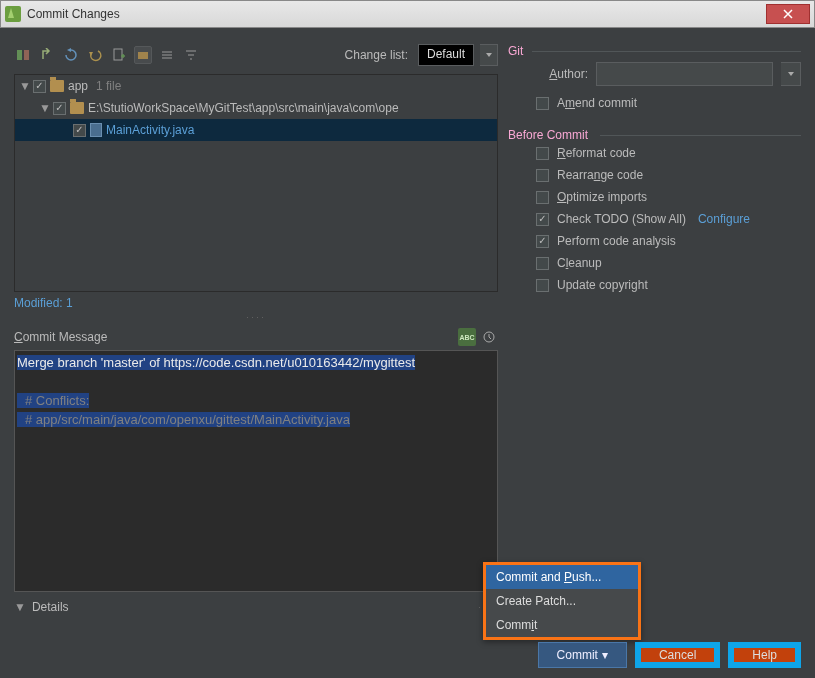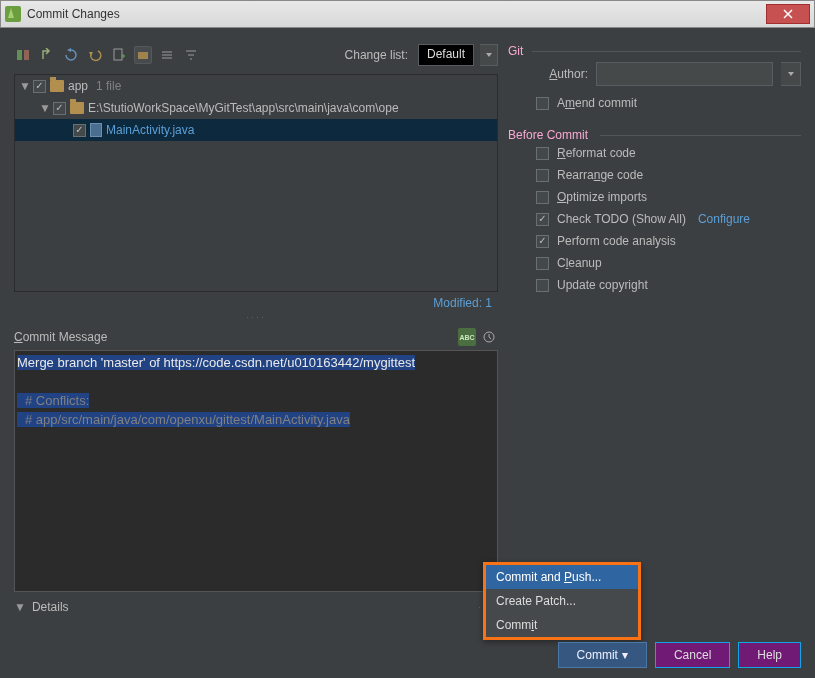--- a/index.html
+++ b/index.html
@@ -30,21 +30,21 @@
 .arrow { width: 10px; color: #999; }
 .chk { width: 13px; height: 13px; background: #43494a; border: 1px solid #6a6f70; display: flex; align-items: center; justify-content: center; }
 .chk.checked::after { content: "✓"; color: #bbb; font-size: 10px; line-height: 1; }
 .folder-icon { width: 14px; height: 12px; background: #b28f4f; border-radius: 1px; position: relative; }
 .folder-icon::before { content: ""; position: absolute; top: -3px; left: 0; width: 6px; height: 3px; background: #b28f4f; }
 .file-icon { width: 12px; height: 14px; background: #4a6e8f; border: 1px solid #6a8fb0; }
 .node-text { color: #bbb; }
 .node-text.link { color: #5b9fd6; }
 .node-hint { color: #808080; margin-left: 4px; }
 
-.modified-bar { text-align: right; padding: 4px 6px 0 0; }
+.modified-bar { text-align: left; padding: 4px 6px 0 0; }
 .modified-bar span { color: #5b9fd6; }
 .grip { text-align: center; color: #666; font-size: 9px; letter-spacing: 2px; padding: 2px 0; }
 
 .msg-header { display: flex; align-items: center; margin-top: 4px; }
 .msg-header .label { flex: 1; color: #bbb; }
 .msg-header .label u { text-decoration: underline; }
 .msg-icon { width: 18px; height: 18px; display: flex; align-items: center; justify-content: center; margin-left: 4px; }
 .msg-icon.abc { background: #4a6e3f; border-radius: 2px; color: #cde8bf; font-size: 7px; font-weight: bold; }
 .msg-icon svg { width: 14px; height: 14px; }
 
@@ -65,21 +65,21 @@
 .input { flex: 1; height: 24px; background: #45494a; border: 1px solid #5a5d5f; }
 .drop-btn { width: 20px; height: 24px; background: #45494a; border: 1px solid #5a5d5f; border-left: none; display: flex; align-items: center; justify-content: center; }
 
 .chk-row { display: flex; align-items: center; gap: 8px; margin: 0 0 8px 28px; color: #bbb; }
 .chk-row a { color: #5b9fd6; text-decoration: none; margin-left: 4px; }
 .chk-row u { text-decoration: underline; }
 
 .section2 { margin-top: 18px; }
 
 .bottom-bar { position: absolute; right: 14px; bottom: 10px; display: flex; gap: 8px; }
-.btn { height: 26px; padding: 0 18px; background: #701a75; border: 1px solid #0ea5e9; color: #ddd; display: flex; align-items: center; justify-content: center; font-size: 12px; }
+.btn { height: 26px; padding: 0 18px; background: #c2410c; border: 6px solid #0ea5e9; color: #ddd; display: flex; align-items: center; justify-content: center; font-size: 12px; }
 .btn.primary { background: #365880; border: 1px solid #4a77a8; color: #eef; }
 .btn .caret { margin-left: 4px; }
 
 .popup { position: absolute; right: 174px; bottom: 38px; width: 158px; background: #46494b; border: 3px solid #f97316; box-shadow: 0 2px 6px rgba(0,0,0,.4); }
 .popup-item { padding: 5px 10px; color: #ddd; }
 .popup-item.sel { background: #2f65a0; color: #fff; }
 .popup-item u { text-decoration: underline; }
 
 u { text-decoration-thickness: 1px; }
 </style>

